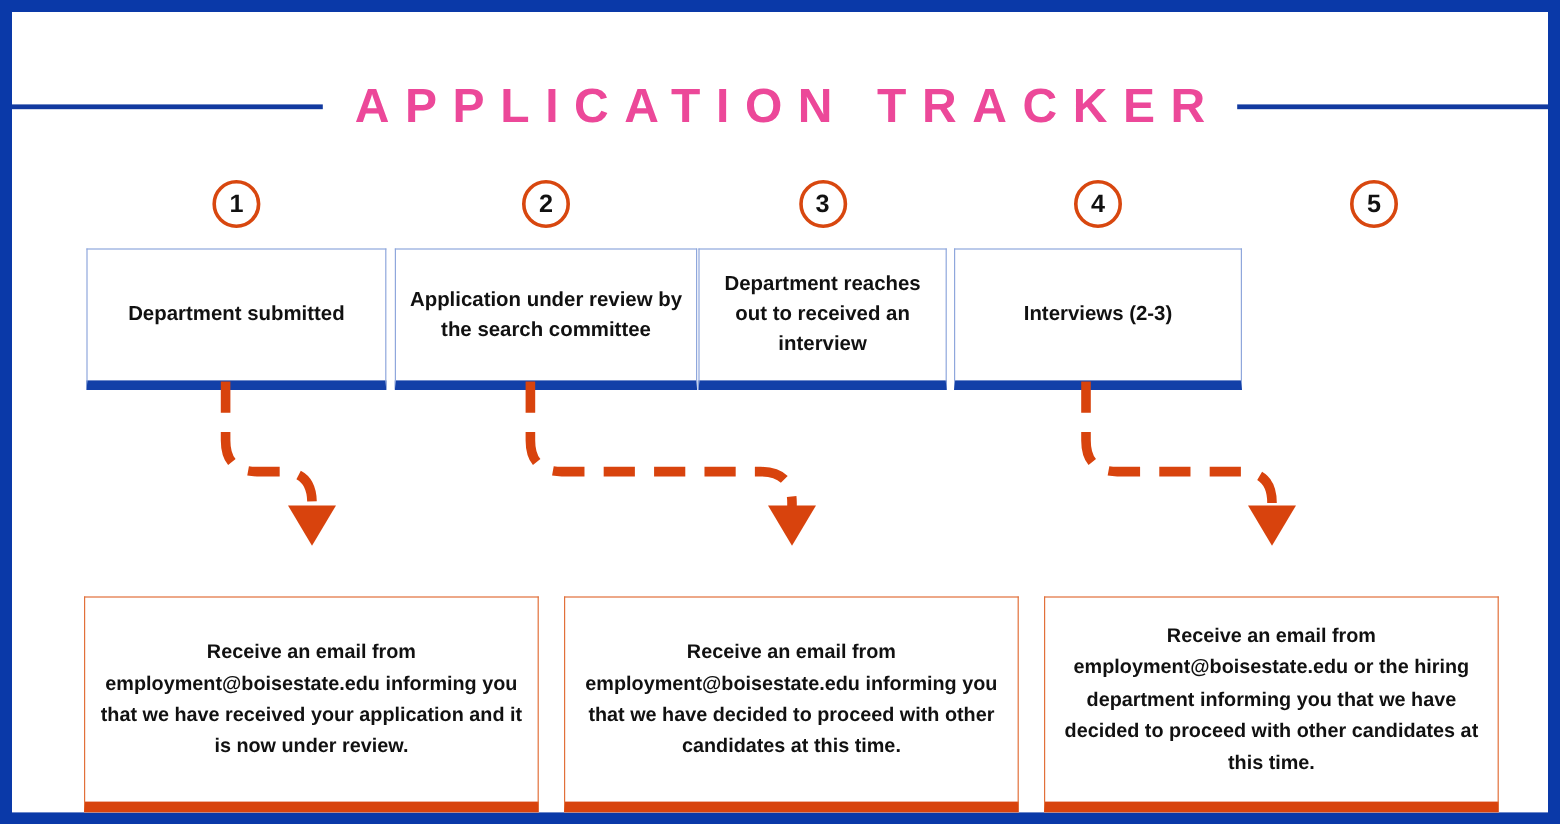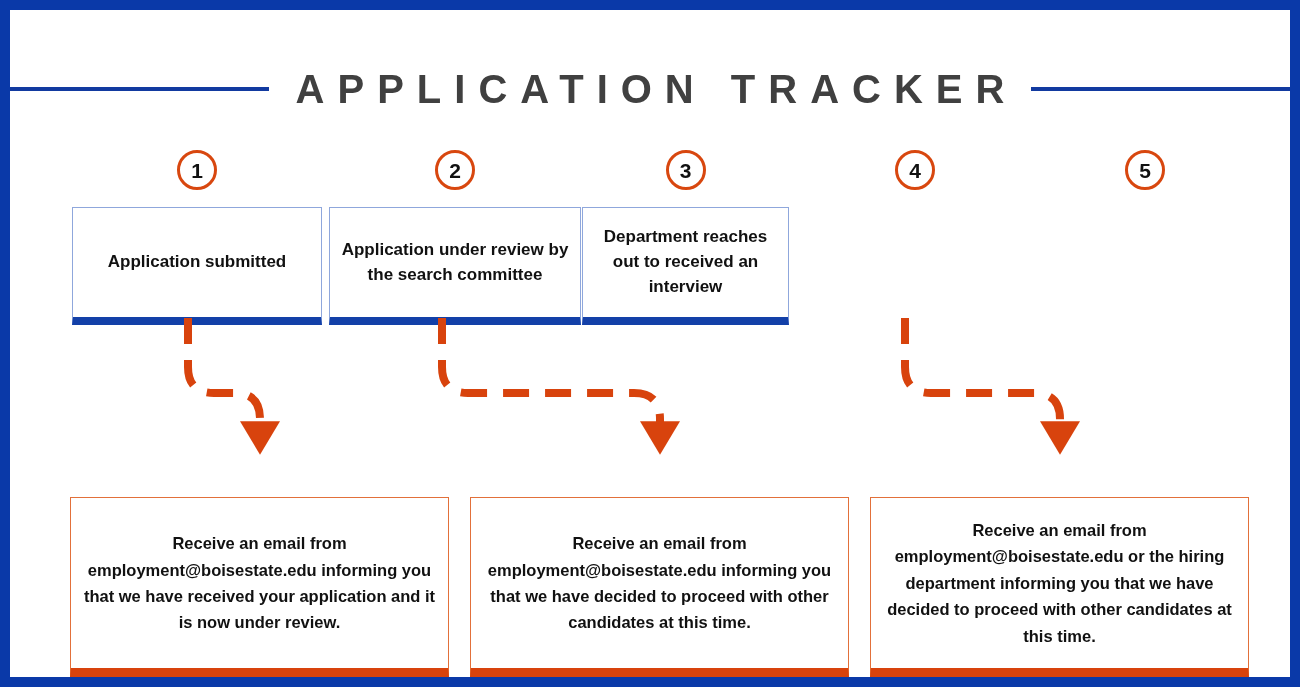--- a/index.html
+++ b/index.html
@@ -42,21 +42,21 @@
     height: 4px;
     background: #123AA0;
     min-width: 10px;
   }
   #page-title {
     flex: 0 0 auto;
     padding: 0 14px;
     font-size: 40px;
     font-weight: 700;
     letter-spacing: 13px;
-    color: #404040;
+    color: #ec4899;
     white-space: nowrap;
     line-height: 1;
     text-indent: 13px;
   }
 
   
   #steps {
     position: absolute;
     left: 52px;
     top: 140px;
@@ -157,40 +157,43 @@
       <div class="title-rule"></div>
       <div id="page-title">APPLICATION TRACKER</div>
       <div class="title-rule"></div>
     </div>
 
     <div id="steps">
 
       <div class="step" style="left:10px; width:250px;">
         <div class="step-badge">1</div>
         <div class="step-box">
-          <div class="step-label">Application submitted</div>
+          <div class="step-label">Department submitted</div>
         </div>
       </div>
 
       <div class="step" style="left:267px; width:252px;">
         <div class="step-badge">2</div>
         <div class="step-box">
           <div class="step-label">Application under review by the search committee</div>
         </div>
       </div>
 
       <div class="step" style="left:520px; width:207px;">
         <div class="step-badge">3</div>
         <div class="step-box">
           <div class="step-label">Department reaches out to received an interview</div>
         </div>
       </div>
 
       <div class="step" style="left:733px; width:240px;">
         <div class="step-badge">4</div>
+        <div class="step-box">
+          <div class="step-label">Interviews (2-3)</div>
+        </div>
       </div>
 
       <div class="step" style="left:981px; width:204px;">
         <div class="step-badge">5</div>
       </div>
 
     </div>
 
     <svg id="arrows" viewBox="0 0 1280 667">
       <defs>

